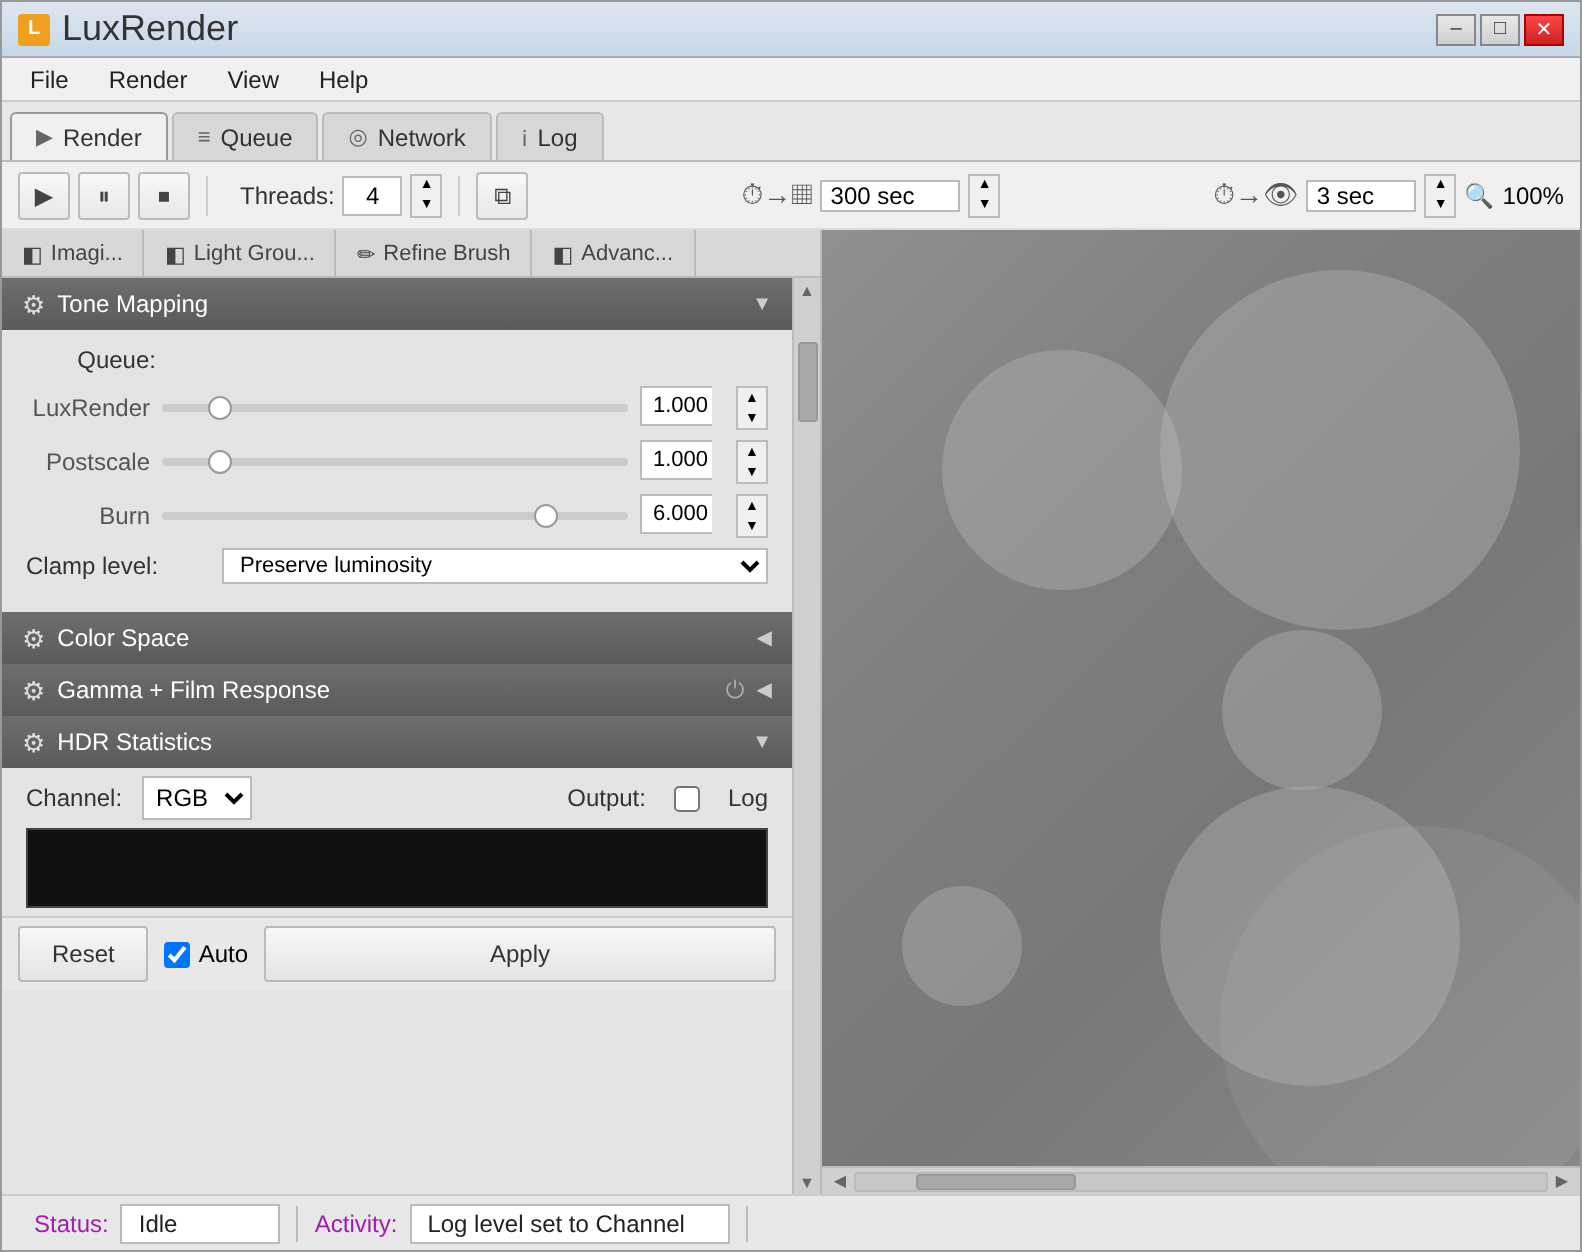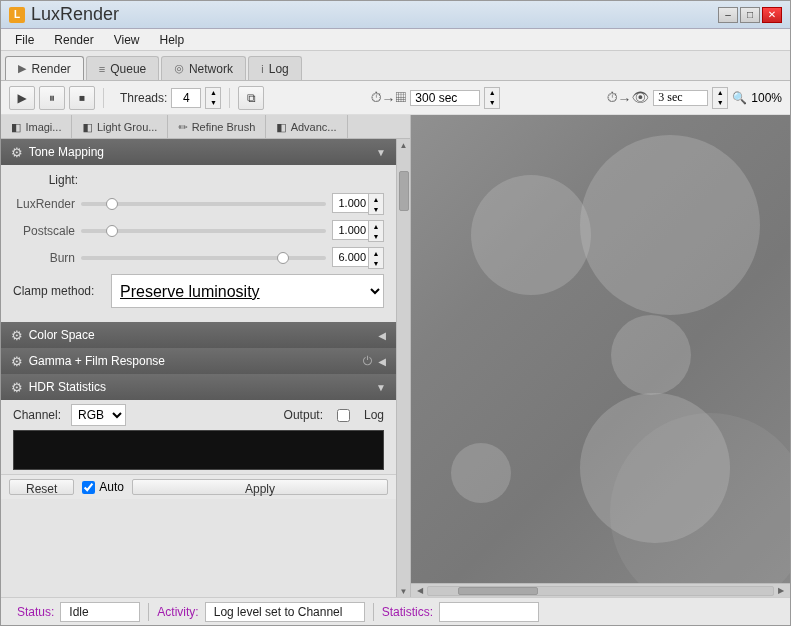--- a/index.html
+++ b/index.html
@@ -297,20 +297,21 @@
       background: white;
       border: 1px solid #999;
       border-radius: 50%;
       position: absolute;
       top: -4px;
       left: 10%;
       cursor: pointer;
     }
     .spin-input-group {
       display: flex;
+      gap: 12px;
     }
     .spin-value {
       width: 36px;
       height: 20px;
       border: 1px solid #bbb;
       border-right: none;
       background: white;
       font-size: 11px;
       text-align: right;
       padding: 0 2px;
@@ -321,26 +322,25 @@
       margin-bottom: 6px;
       gap: 8px;
     }
     .clamp-label {
       font-size: 12px;
       color: #333;
       width: 90px;
     }
     .clamp-select {
       flex: 1;
-      height: 34px;
-      border: 1px solid #bbb;
-      background: white;
-      font-size: 16px;
+      height: 18px;
+      border: 1px solid #bbb;
+      background: white;
+      font-size: 11px;
       padding: 0 4px;
-      text-decoration: underline;
     }
     .right-panel {
       flex: 1;
       background: #888;
       position: relative;
       overflow: hidden;
       display: flex;
       flex-direction: column;
     }
     .render-view {
@@ -409,21 +409,21 @@
       border: 1px solid #444;
     }
     .bottom-buttons {
       display: flex;
       padding: 4px 8px;
       gap: 8px;
       background: #e8e8e8;
       border-top: 1px solid #ccc;
     }
     .action-btn {
-      height: 16px;
+      height: 28px;
       border: 1px solid #bbb;
       background: linear-gradient(to bottom, #f8f8f8, #e4e4e4);
       cursor: pointer;
       font-size: 12px;
       color: #333;
       padding: 2px 16px;
       border-radius: 2px;
     }
     .action-btn.apply { flex: 1; }
     .auto-check { display: flex; align-items: center; gap: 4px; font-size: 12px; }
@@ -570,21 +570,21 @@
       <span class="timer-icon">⏱→▦</span>
       <input class="timer-input" value="300 sec" style="width: 70px;">
       <div class="spin-btns">
         <button class="spin-btn">▲</button>
         <button class="spin-btn">▼</button>
       </div>
     </div>
 
     <div class="timer-group">
       <span class="timer-icon">⏱→👁</span>
-      <input class="timer-input" value="3 sec" style="width: 55px; font-family: Liberation Serif, serif;">
+      <input class="timer-input" value="3 sec" style="width: 55px;">
       <div class="spin-btns">
         <button class="spin-btn">▲</button>
         <button class="spin-btn">▼</button>
       </div>
     </div>
 
     <div class="zoom-display">
       <span>🔍</span>
       <span>100%</span>
     </div>
@@ -618,21 +618,21 @@
 
           <div class="section-header">
             <div class="section-header-left">
               <span class="section-icon">⚙</span>
               <span>Tone Mapping</span>
             </div>
             <span class="section-arrow">▼</span>
           </div>
           <div class="section-body">
             <div class="form-row">
-              <span class="form-label">Light:</span>
+              <span class="form-label">Queue:</span>
             </div>
 
             <div class="slider-row">
               <span class="slider-label">LuxRender</span>
               <div class="slider-track">
                 <div class="slider-thumb"></div>
               </div>
               <div class="spin-input-group">
                 <input class="spin-value" value="1.000" style="">
                 <div class="spin-btns">
@@ -664,21 +664,21 @@
               <div class="spin-input-group">
                 <input class="spin-value" value="6.000" style="">
                 <div class="spin-btns">
                   <button class="spin-btn">▲</button>
                   <button class="spin-btn">▼</button>
                 </div>
               </div>
             </div>
 
             <div class="clamp-row">
-              <span class="clamp-label">Clamp method:</span>
+              <span class="clamp-label">Clamp level:</span>
               <select class="clamp-select">
                 <option>Preserve luminosity</option>
                 <option>Cut</option>
                 <option>Blend</option>
               </select>
             </div>
           </div>
 
           <div class="section-header">
             <div class="section-header-left">
@@ -765,18 +765,14 @@
     <div class="status-section">
       <span class="status-label">Status:</span>
       <div class="status-value">Idle</div>
     </div>
     <div class="status-divider"></div>
     <div class="status-section">
       <span class="status-label">Activity:</span>
       <div class="status-value" style="min-width:160px;">Log level set to Channel</div>
     </div>
     <div class="status-divider"></div>
-    <div class="status-section">
-      <span class="status-label">Statistics:</span>
-      <div class="status-value" style="min-width:100px;"></div>
-    </div>
   </div>
 </div>
 
 </body></html>

